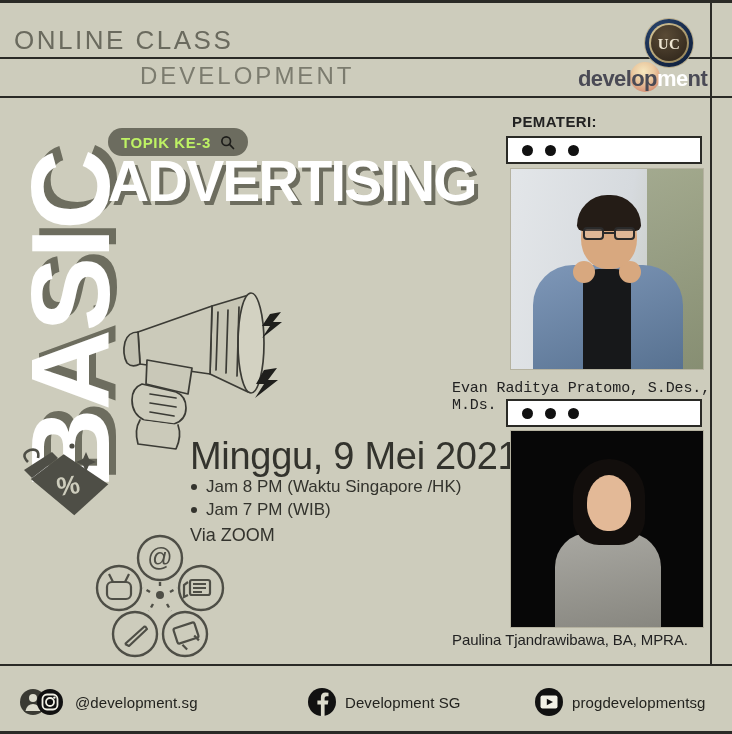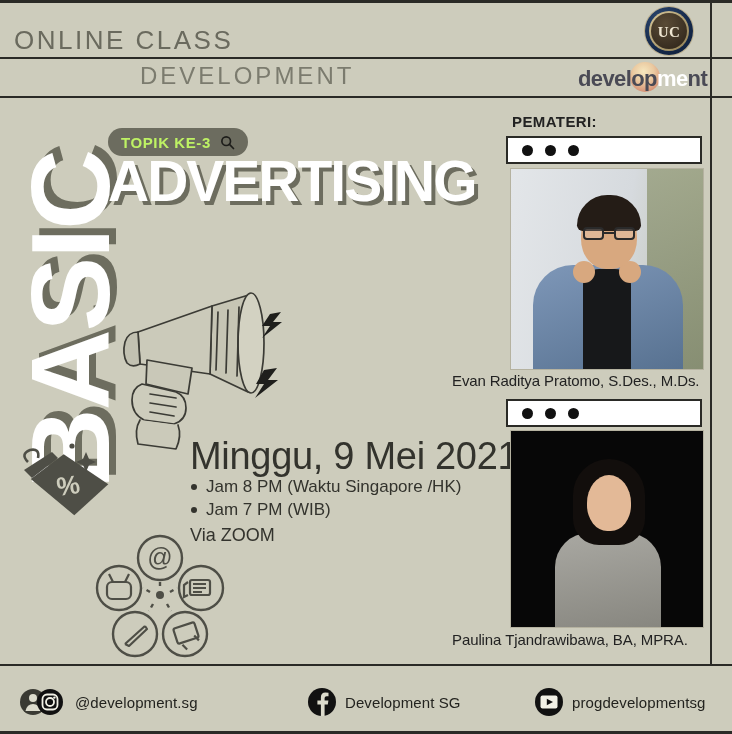--- a/index.html
+++ b/index.html
@@ -26,21 +26,21 @@
     font-size:26px;letter-spacing:2.5px;color:#6a6a5e;
     font-weight:400;
   }
   .hdr-dev{
     position:absolute;left:140px;top:62px;
     font-size:24px;letter-spacing:3px;color:#7b7b6e;
     font-weight:400;
   }
 
   
-  .uc-seal{position:absolute;left:645px;top:7px;width:48px;height:48px;text-align:center;}
+  .uc-seal{position:absolute;left:645px;top:19px;width:48px;height:48px;text-align:center;}
   .uc-seal .ring1{position:absolute;inset:0;border-radius:50%;
     background:radial-gradient(circle at 35% 30%,#2e4a73,#15294a 60%,#0c1a33 100%);
     box-shadow:0 0 0 1px #b9ac8a;}
   .uc-seal .ring2{position:absolute;inset:4px;border-radius:50%;
     background:linear-gradient(135deg,#d7c79a,#8e7d52);}
   .uc-seal .ring3{position:absolute;inset:6px;border-radius:50%;
     background:radial-gradient(circle at 40% 30%,#5a4b36,#2b2218);}
   .uc-seal .uc-txt{position:absolute;inset:0;display:flex;align-items:center;justify-content:center;
     color:#efe6d2;font-size:15px;font-weight:700;letter-spacing:.5px;font-family:"Liberation Serif",serif;
     padding-top:3px;box-sizing:border-box;}
@@ -102,21 +102,21 @@
   .win-bar{position:absolute;background:#fff;border:2px solid #2a2a26;display:flex;align-items:center;gap:12px;padding-left:14px;box-sizing:border-box;}
   .win-bar .dot{width:11px;height:11px;border-radius:50%;background:#111;}
   .wb1{left:506px;top:136px;width:196px;height:28px;}
   .wb2{left:506px;top:399px;width:196px;height:28px;}
 
   .photo{position:absolute;border:1px solid #b5b2a0;overflow:hidden;}
   .ph1{left:510px;top:168px;width:192px;height:200px;background:#cfd3d8;}
   .ph2{left:510px;top:430px;width:192px;height:196px;background:#0a0a0a;}
 
   .sp-name{position:absolute;font-size:15px;color:#222;letter-spacing:-.1px;}
-  .sn1{left:452px;top:372px;}
+  .sn1{left:452px;top:380px;font-family:Liberation Mono, monospace;}
   .sn2{left:452px;top:631px;}
 
   
   .p1-bg{position:absolute;inset:0;background:linear-gradient(100deg,#e3e6e9 0%,#d6dade 55%,#b9bda8 100%);}
   .p1-plant{position:absolute;right:0;top:0;width:56px;height:200px;background:linear-gradient(180deg,#9aa182,#7e8669);opacity:.85;}
   .p1-jacket{position:absolute;left:22px;top:96px;width:150px;height:110px;border-radius:40px 40px 0 0;background:linear-gradient(160deg,#7e97b8,#56708f);}
   .p1-shirt{position:absolute;left:72px;top:100px;width:48px;height:104px;background:#17181a;border-radius:16px 16px 0 0;}
   .p1-head{position:absolute;left:70px;top:34px;width:56px;height:66px;border-radius:50% 50% 45% 45%;background:#d8a87f;}
   .p1-hair{position:absolute;left:66px;top:26px;width:64px;height:36px;border-radius:32px 32px 6px 6px;background:#241c16;}
   .p1-glass{position:absolute;left:72px;top:58px;width:52px;height:13px;}

